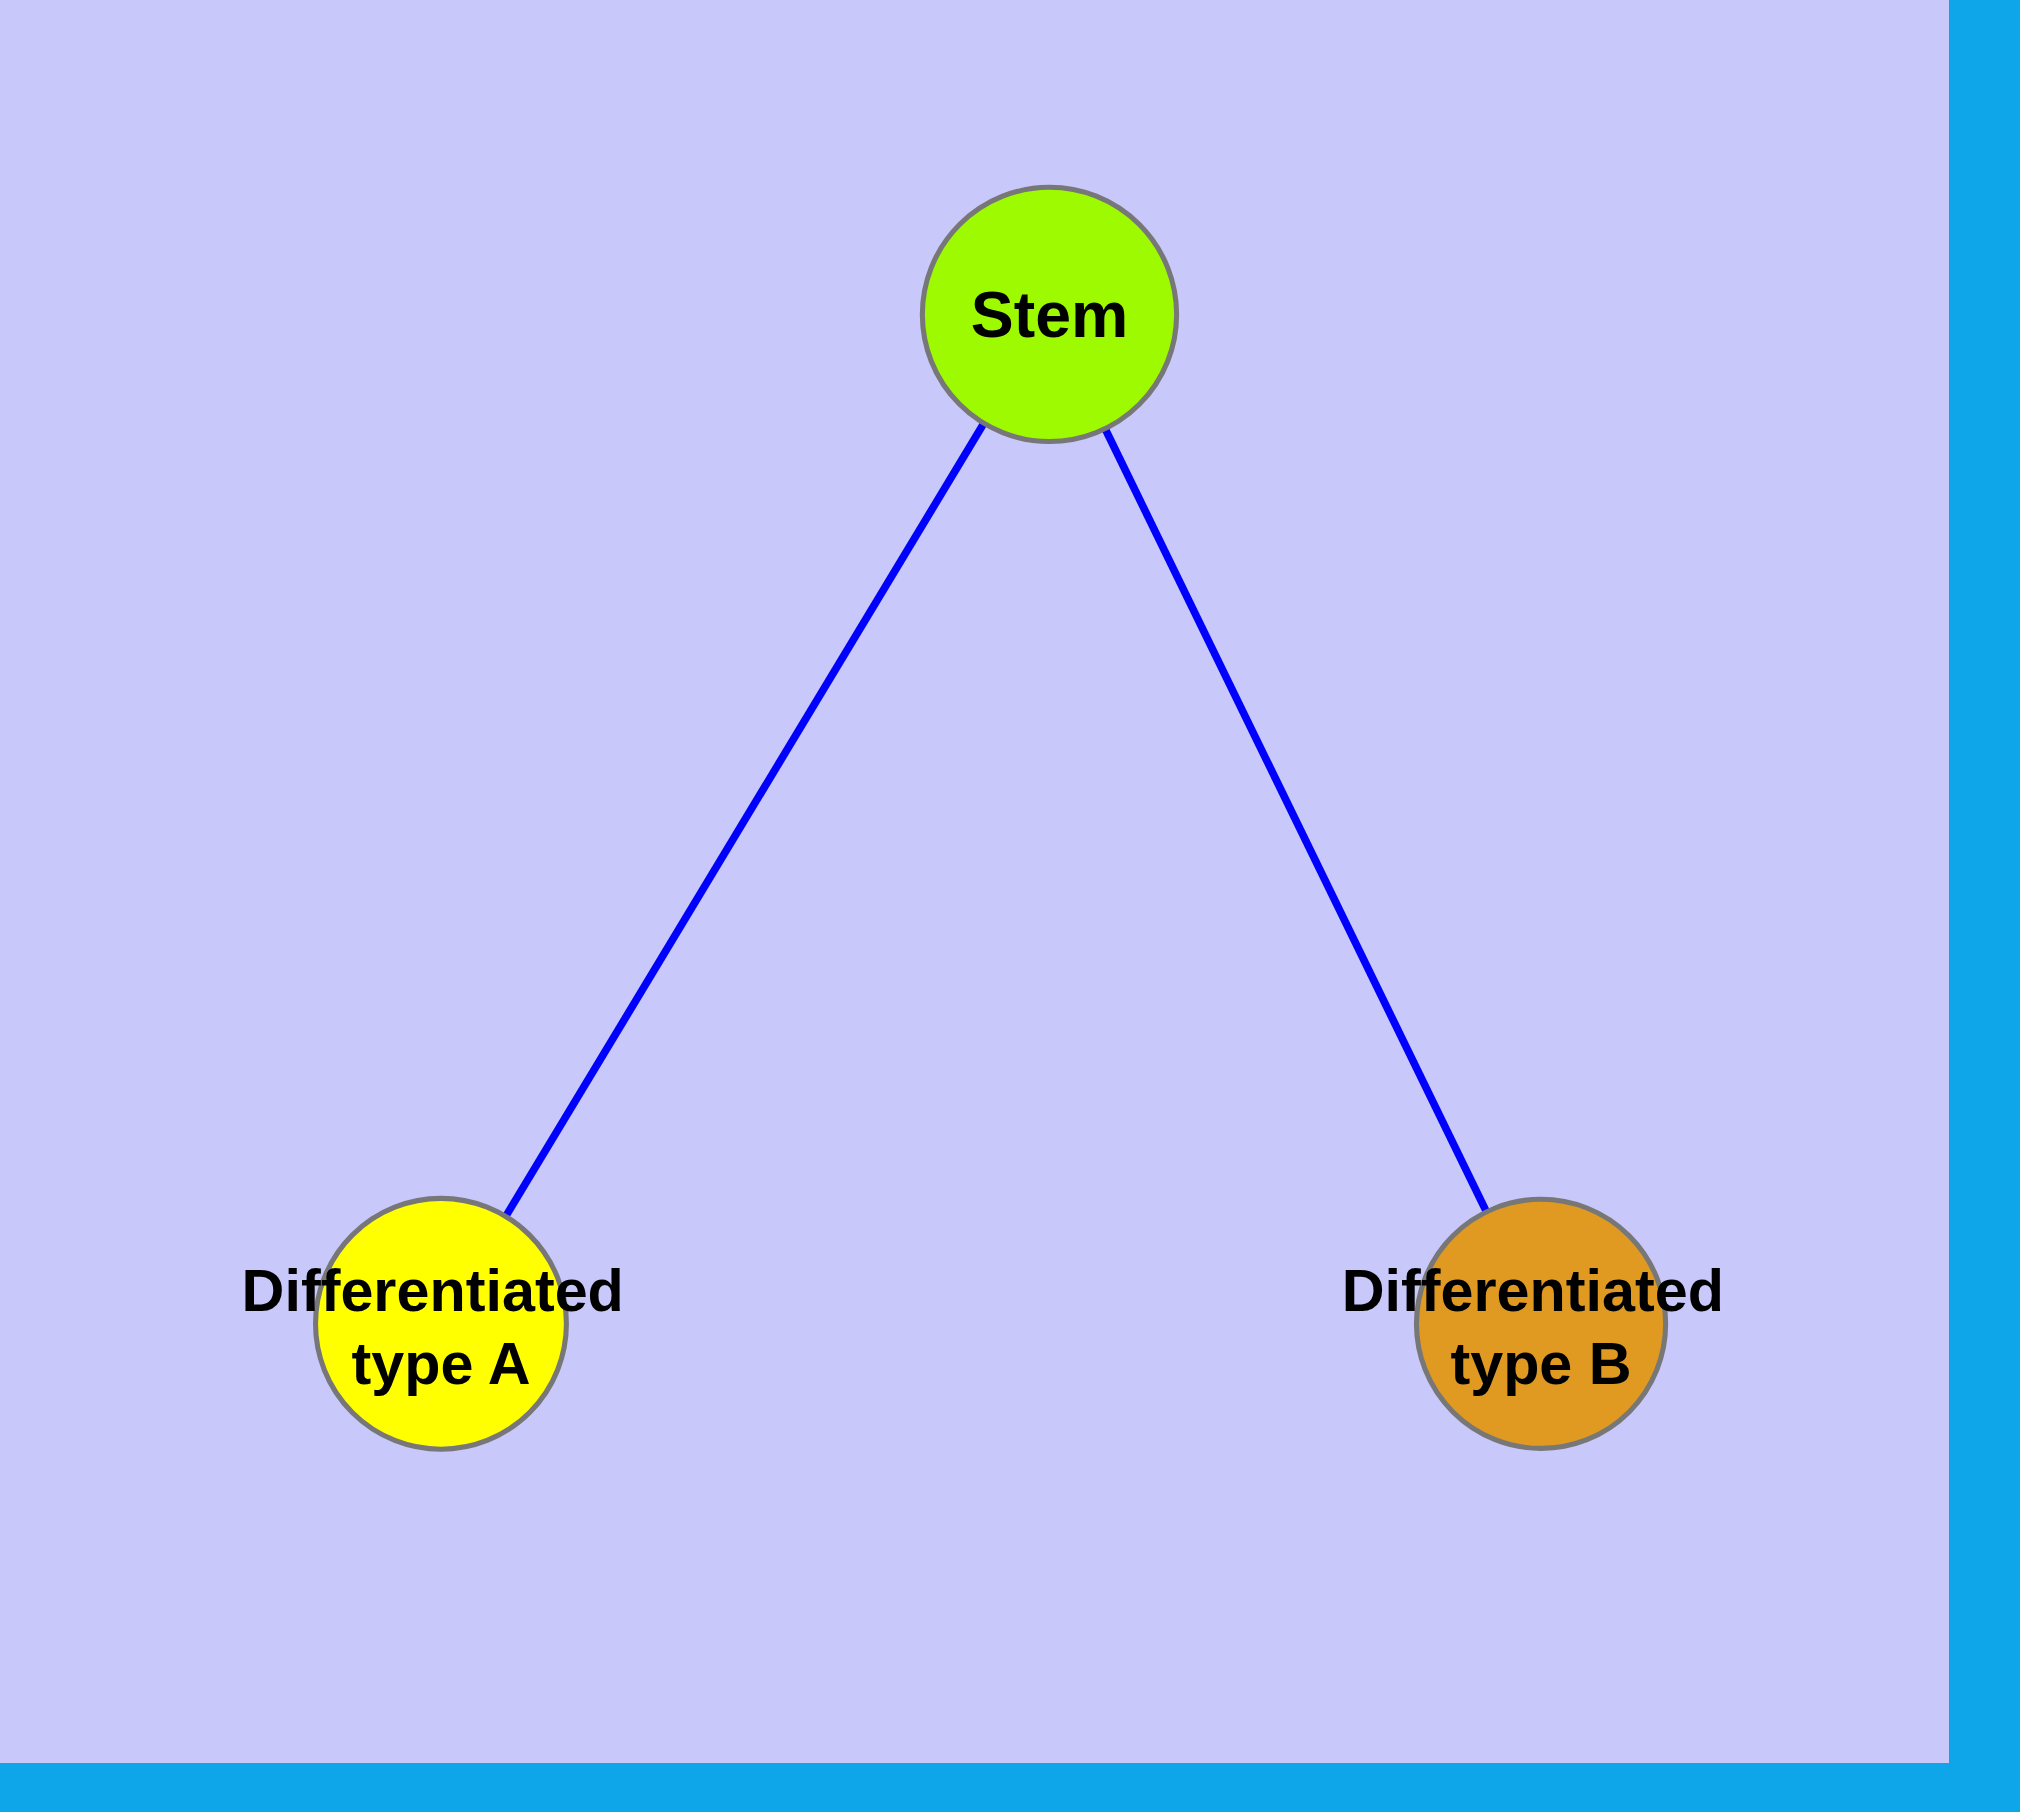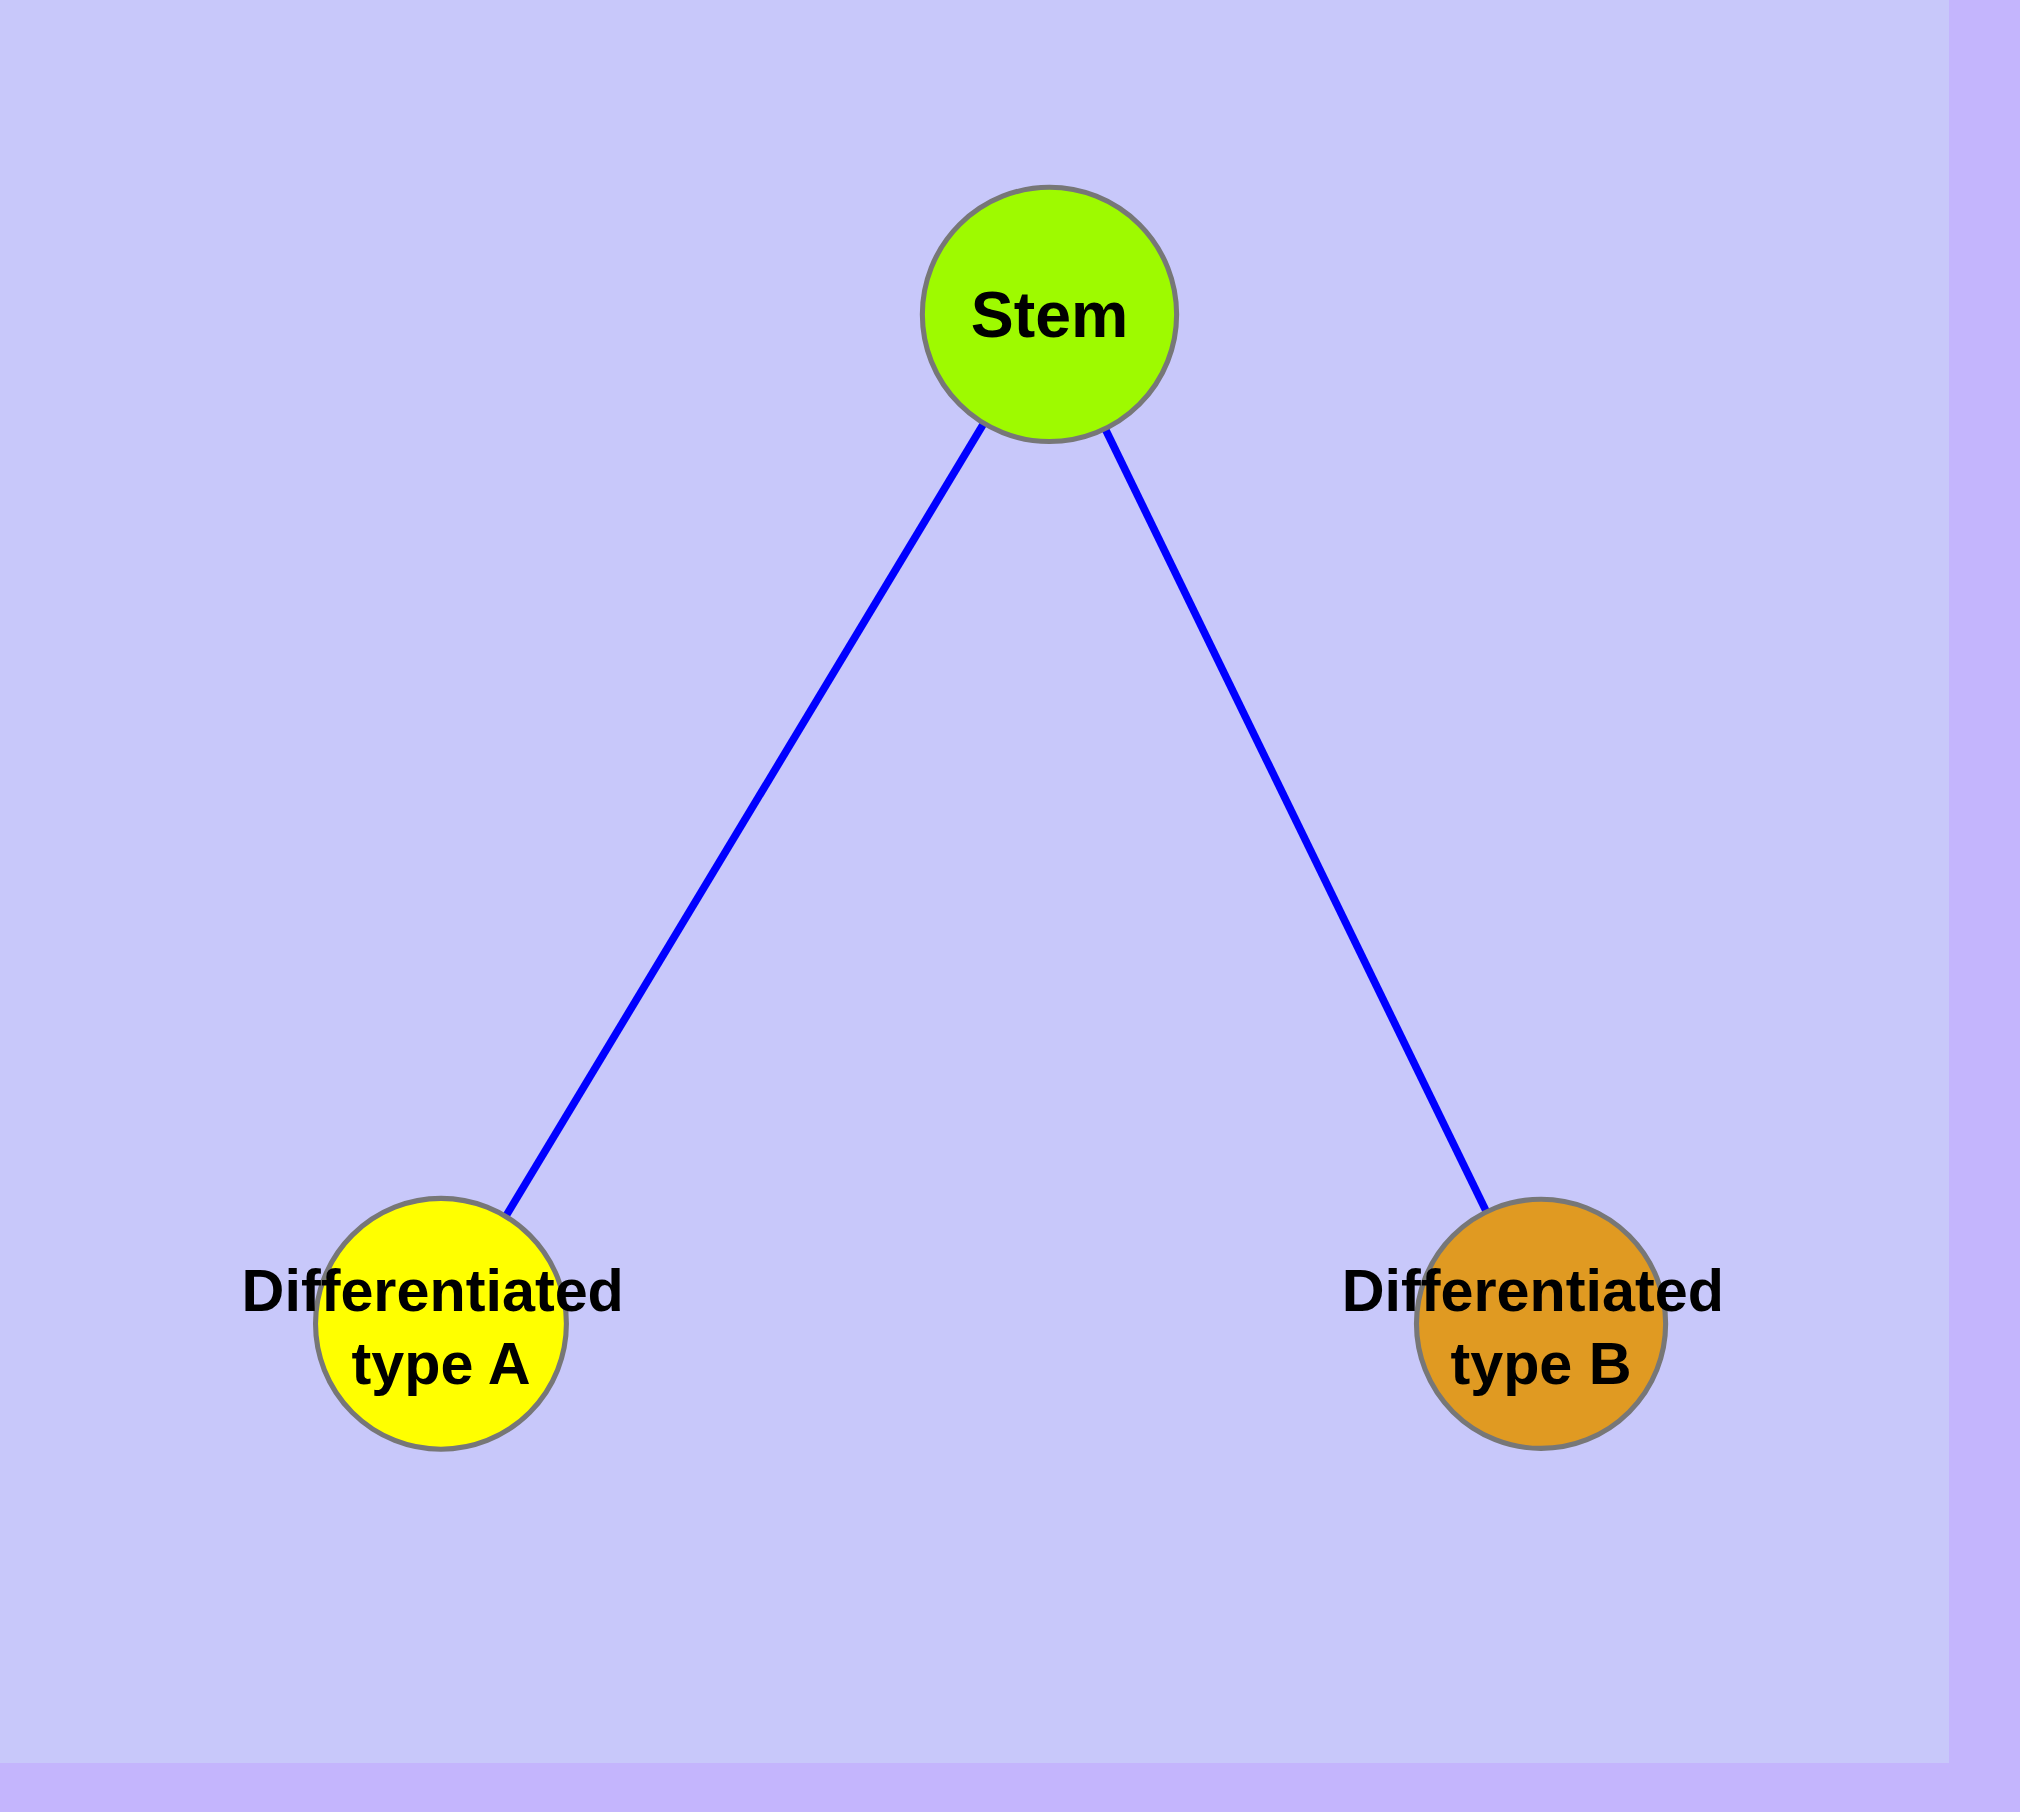--- a/index.html
+++ b/index.html
@@ -63,21 +63,21 @@
     font-size: 76px;
   }
 
   .node-label.multi {
     font-size: 70px;
   }
 </style>
 </head>
 <body>
 
-<div id="stage" style="background: #c4b5fd;">
+<div id="stage" style="background: #0ea5e9;">
 
   <div id="panel" style="background: rgb(200, 200, 250);"></div>
 
   <svg id="graph-svg" viewBox="0 0 2384 2138">
 
     <g>
       <line class="edge-line" x1="1160.5561550068112" y1="499.46186544134787" x2="596.4112603932796" y2="1435.2509594312035" stroke="#0000ff" stroke-width="9"></line>
       <line class="edge-line" x1="1303.674294582535" y1="505.8587669789637" x2="1753.6391913091159" y2="1429.8384083606156" stroke="#0000ff" stroke-width="9"></line>
     </g>
 

